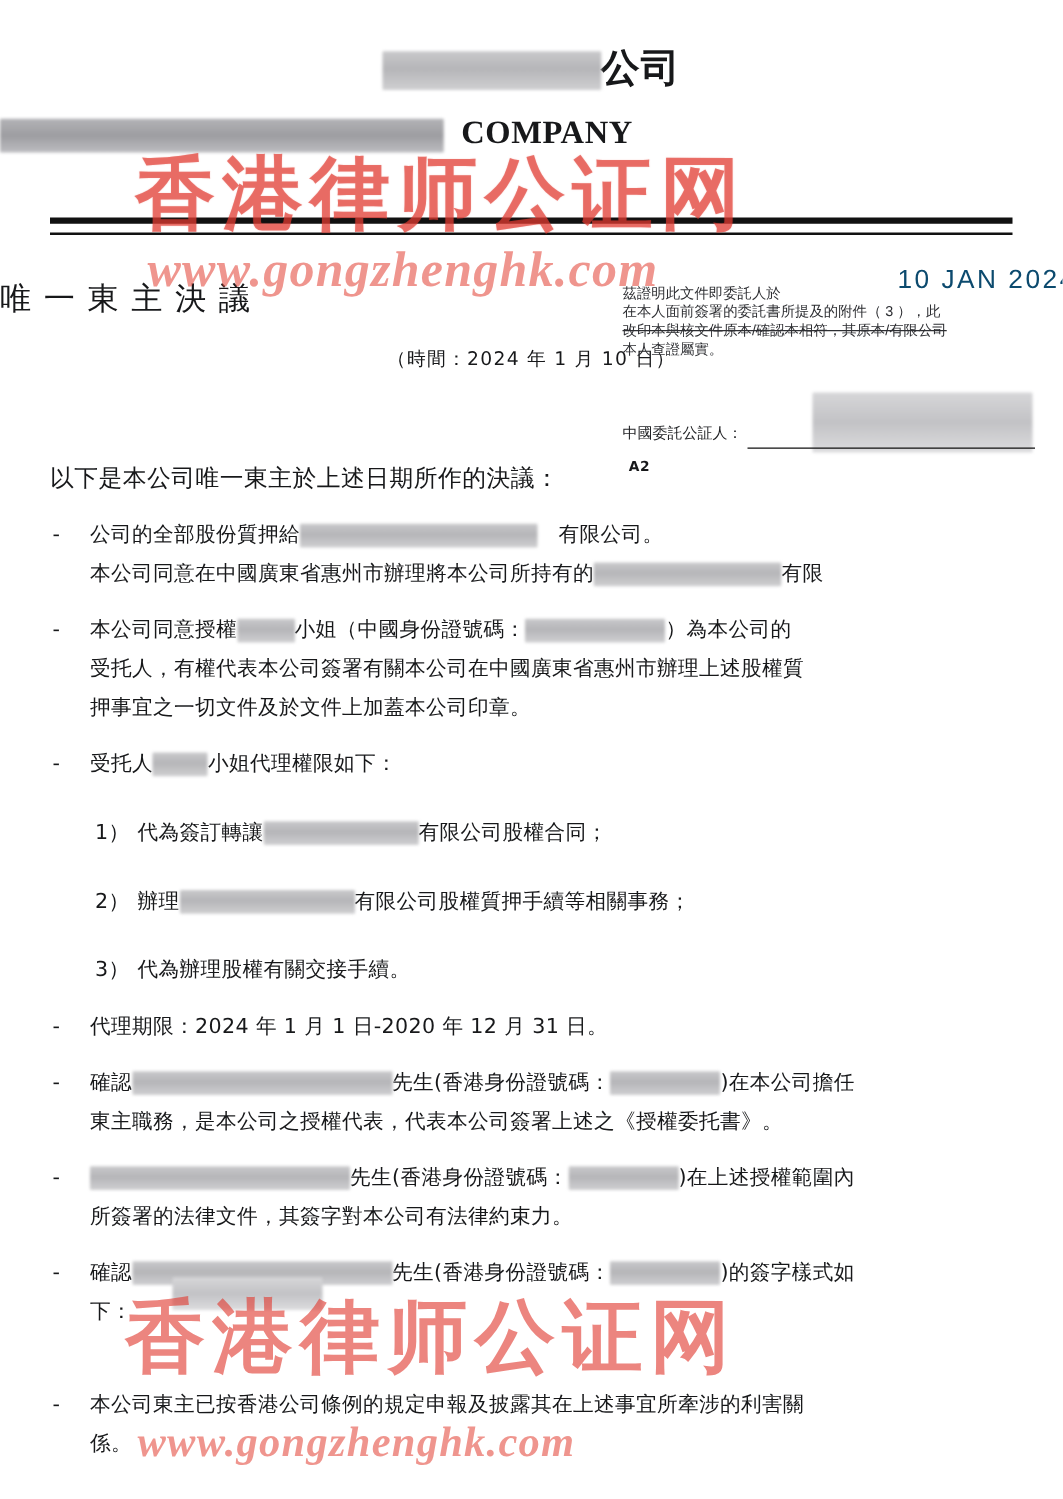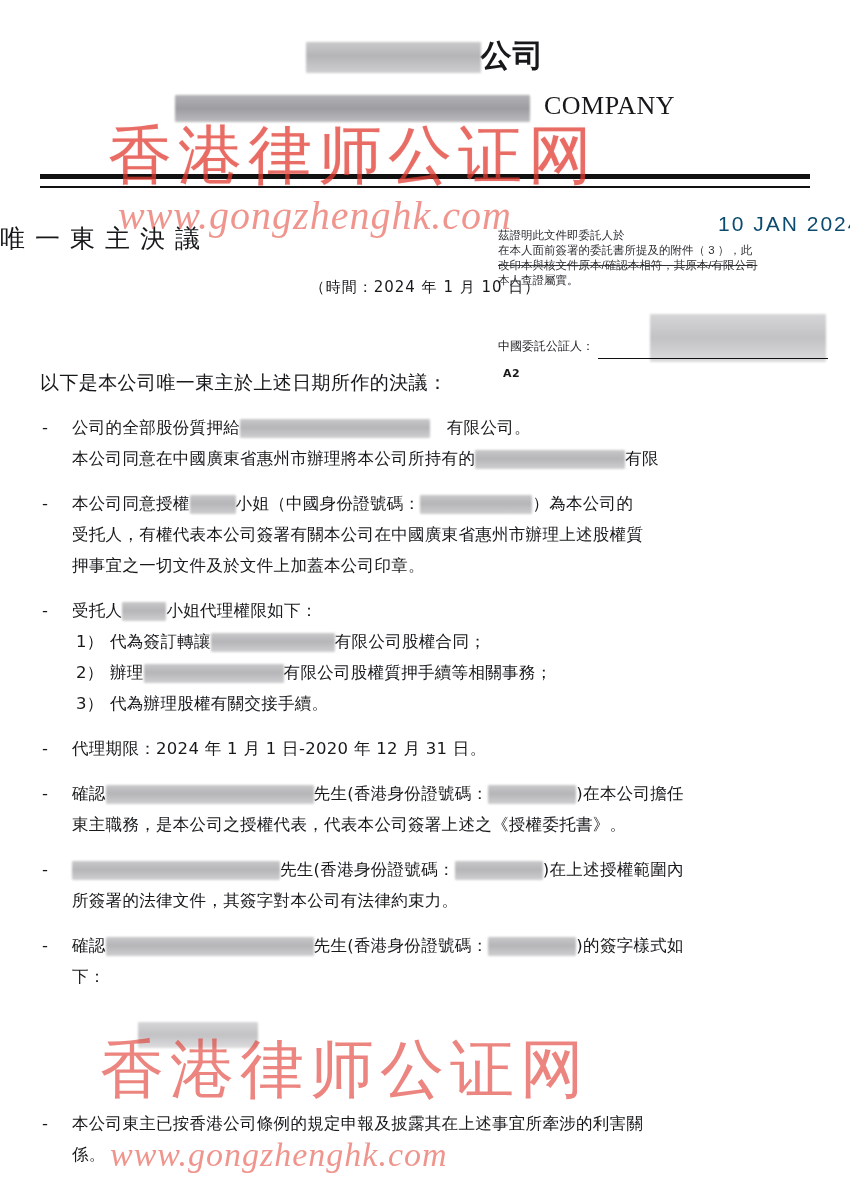--- a/index.html
+++ b/index.html
@@ -33,23 +33,23 @@
     text-align: center;
     font-size: 31px;
     font-weight: 700;
     letter-spacing: 1px;
     margin-top: 36px;
     height: 38px;
     line-height: 38px;
     white-space: nowrap;
   }
   .company-en {
-    text-align: center;
+    text-align: left;
     font-size: 26px;
-    font-weight: 400;
+    font-weight: 700;
     letter-spacing: 0.5px;
     margin-top: 16px;
     height: 32px;
     line-height: 32px;
     white-space: nowrap;
     font-family: "Liberation Serif", serif;
   }
   .redact {
     display: inline-block;
     vertical-align: middle;
@@ -176,21 +176,21 @@
     margin-bottom: 14px;
   }
   .item .dash {
     position: absolute;
     left: 2px;
     top: 0;
   }
   .sub {
     padding-left: 4px;
   }
-  .sub-line { white-space: nowrap; }
+  .sub-line { white-space: nowrap; margin-top: 24px; }
   .sub-num { display: inline-block; width: 34px; }
 
   
   .sig-area {
     position: absolute;
     left: 40px;
     top: 1016px;
     width: 770px;
     height: 80px;
   }
@@ -202,21 +202,21 @@
     height: 26px;
   }
 
   
   .wm {
     position: absolute;
     pointer-events: none;
     user-select: none;
     white-space: nowrap;
     color: rgba(225, 58, 48, 0.62);
-    font-weight: 400;
+    font-weight: 700;
   }
   .wm-cn-1 {
     left: 108px;
     top: 112px;
     font-size: 64px;
     letter-spacing: 6px;
     font-family: "DejaVu Sans", sans-serif;
     text-shadow: 0 0 1px rgba(225,58,48,0.35);
   }
   .wm-url-1 {

